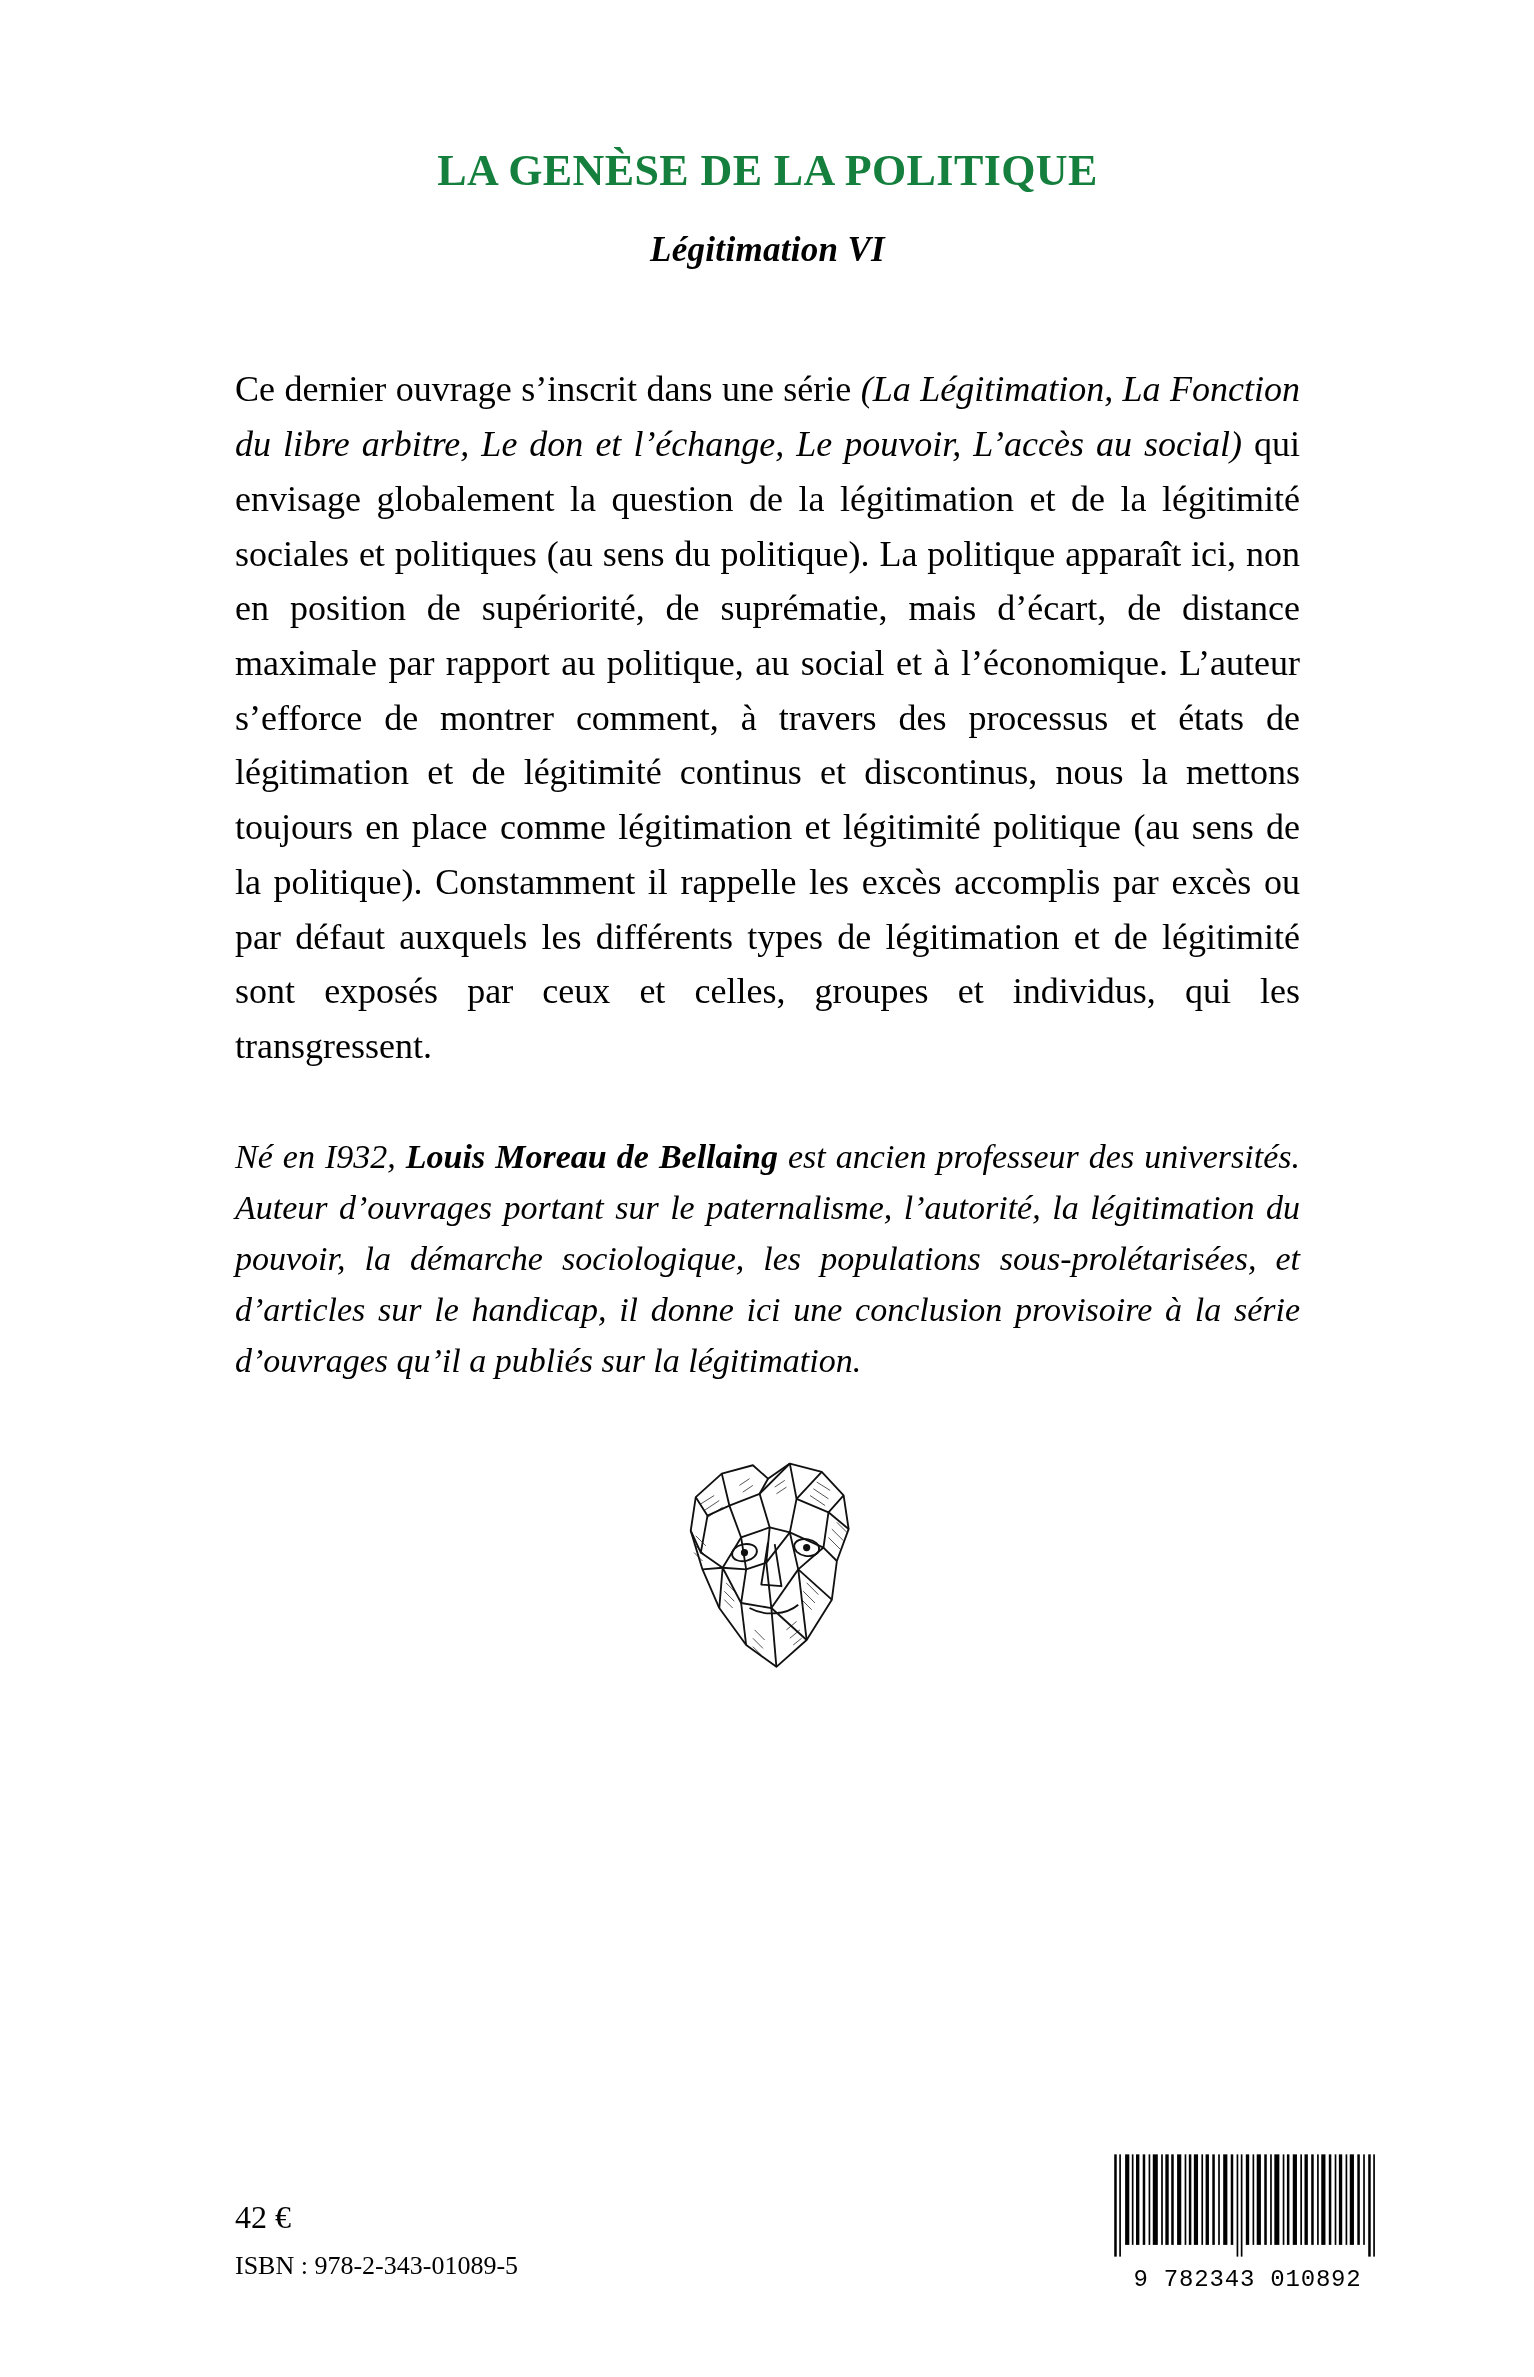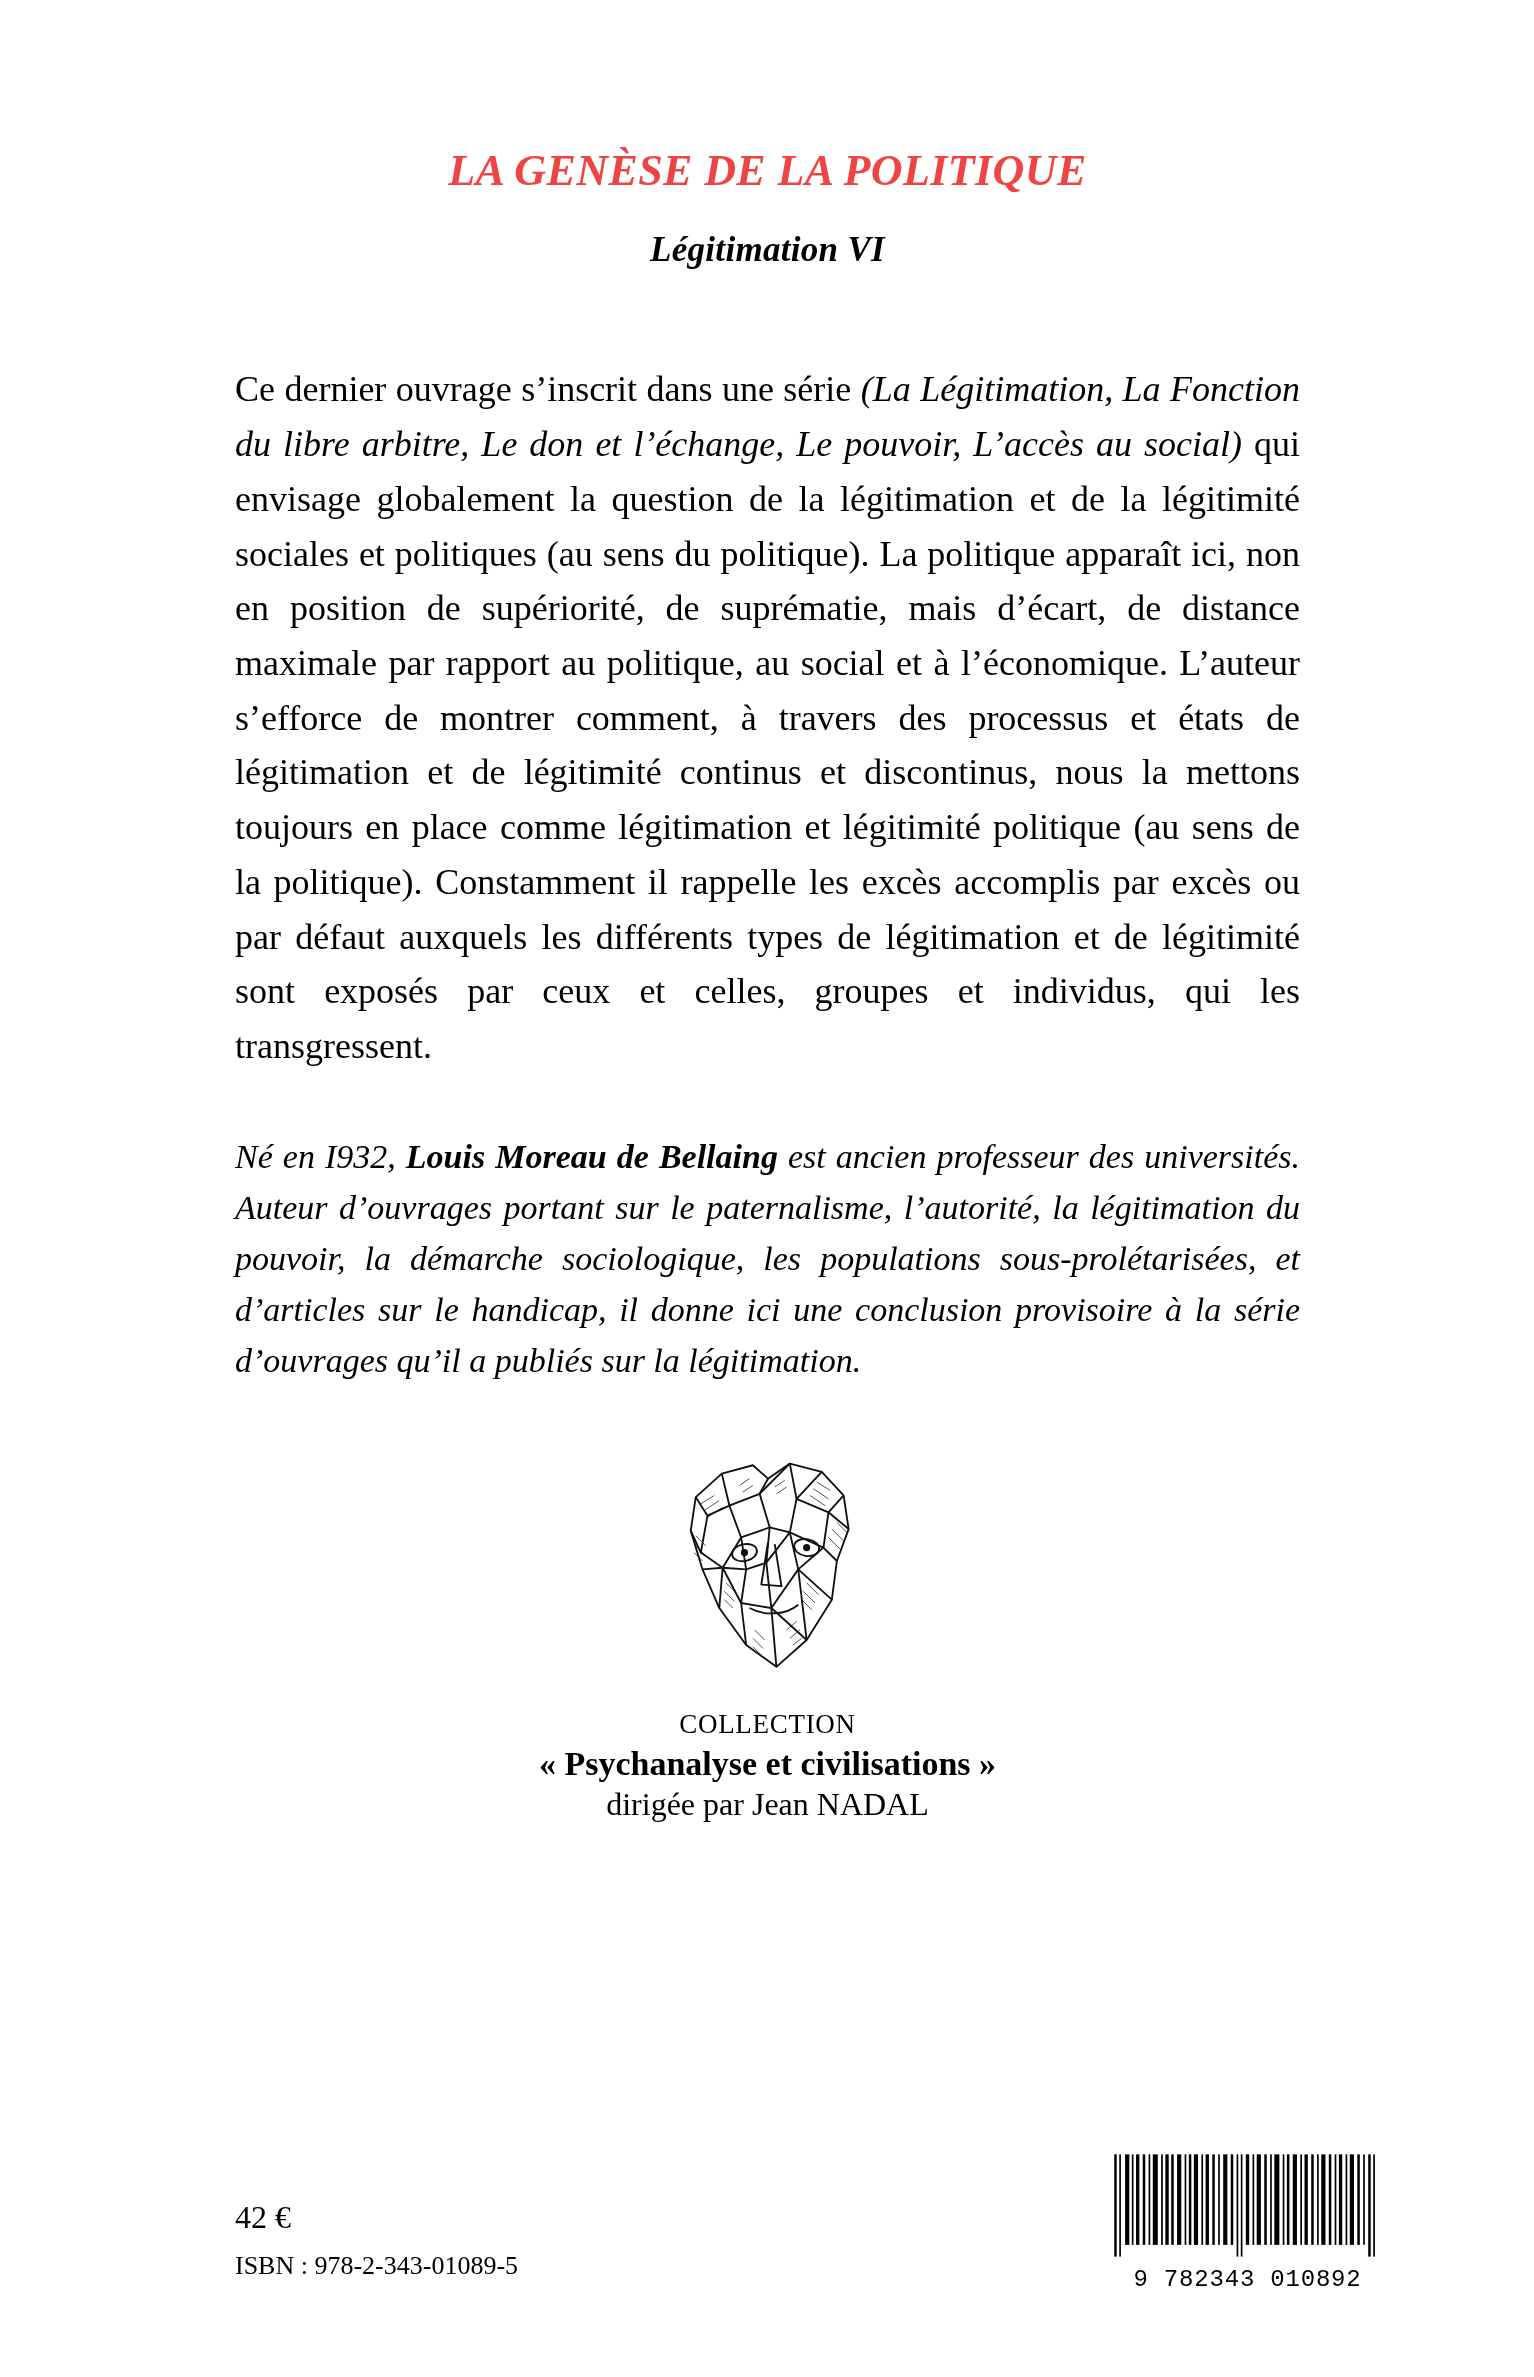--- a/index.html
+++ b/index.html
@@ -121,21 +121,21 @@
     margin-top: 0.8px;
   }
 </style>
 </head>
 <body>
 
 <div class="page">
 
   <div class="content">
 
-    <div class="book-title" style="color: #ef4444; font-style: italic;">LA GENÈSE DE LA POLITIQUE</div>
+    <div class="book-title" style="color: #15803d;">LA GENÈSE DE LA POLITIQUE</div>
 
     <div class="book-subtitle">Légitimation VI</div>
 
     <div class="blurb"><span>Ce dernier ouvrage s’inscrit dans une série </span><span class="ital">(La Légitimation, La Fonction du libre arbitre, Le don et l’échange, Le pouvoir, L’accès au social)</span><span> qui envisage globalement la question de la légitimation et de la légitimité sociales et politiques (au sens du politique). La politique apparaît ici, non en position de supériorité, de suprématie, mais d’écart, de distance maximale par rapport au politique, au social et à l’économique. L’auteur s’efforce de montrer  comment, à travers des processus et états de légitimation et de légitimité continus et discontinus, nous la mettons toujours en place comme légitimation et légitimité politique (au sens de la politique). Constamment il rappelle les excès accomplis par excès ou par défaut auxquels les différents types de légitimation et de légitimité sont exposés par ceux et celles, groupes et individus, qui les transgressent.</span></div>
 
     <div class="bio"><span>Né en I932, </span><b>Louis Moreau de Bellaing</b><span> est ancien professeur des universités. Auteur d’ouvrages portant sur le paternalisme, l’autorité, la légitimation du pouvoir, la démarche sociologique, les populations sous-prolétarisées, et d’articles sur le handicap, il donne ici une conclusion provisoire à la série d’ouvrages qu’il a publiés sur la légitimation.</span></div>
 
     <div class="logo-wrap">
       <svg width="252" height="252" viewBox="0 0 300 300">
         <g fill="none" stroke="#111111" stroke-width="2.2" stroke-linejoin="round">
@@ -180,25 +180,20 @@
           <path d="M100 176 L112 188 M98 186 L110 198 M98 196 L108 206"></path>
           <path d="M196 176 L210 190 M192 186 L206 200 M190 196 L202 208"></path>
           <path d="M134 232 L146 244 M132 242 L144 254 M132 252 L142 262"></path>
           <path d="M172 232 L184 222 M176 242 L188 232 M180 250 L190 242"></path>
           <path d="M116 60 L128 52 M120 68 L132 60"></path>
           <path d="M158 62 L170 54 M160 70 L172 62"></path>
         </g>
       </svg>
     </div>
 
-    <div class="collection-block">
-      <div class="collection-label">COLLECTION</div>
-      <div class="collection-name">« Psychanalyse et civilisations »</div>
-      <div class="collection-director">dirigée par Jean NADAL</div>
-    </div>
 
   </div>
 
   <div class="footer-left">
     <div class="price">42 €</div>
     <div class="isbn">ISBN : 978-2-343-01089-5</div>
   </div>
 
   <div class="barcode-area">
     <svg class="barcode-svg" width="277" height="114" viewBox="0 0 330 136">

